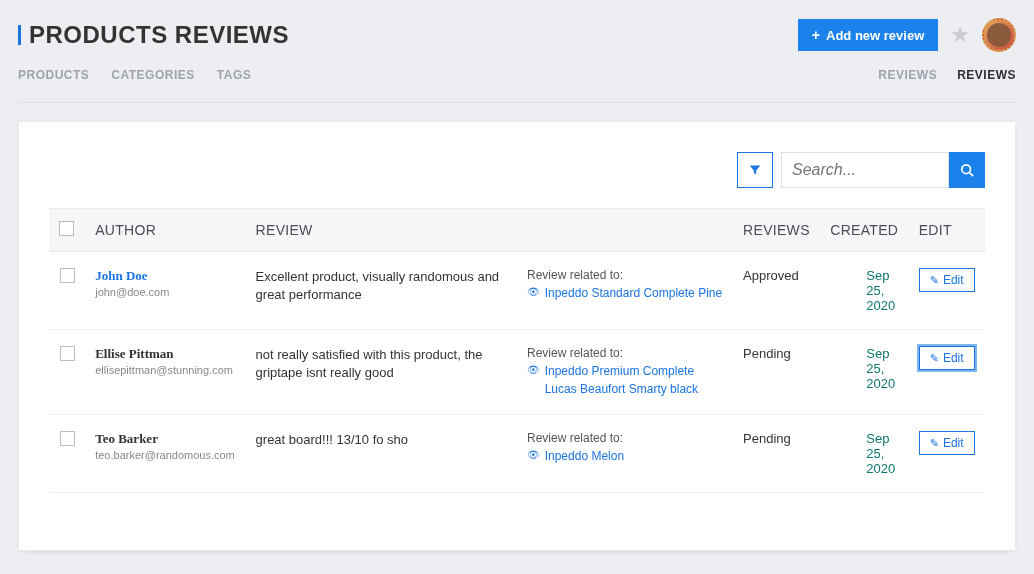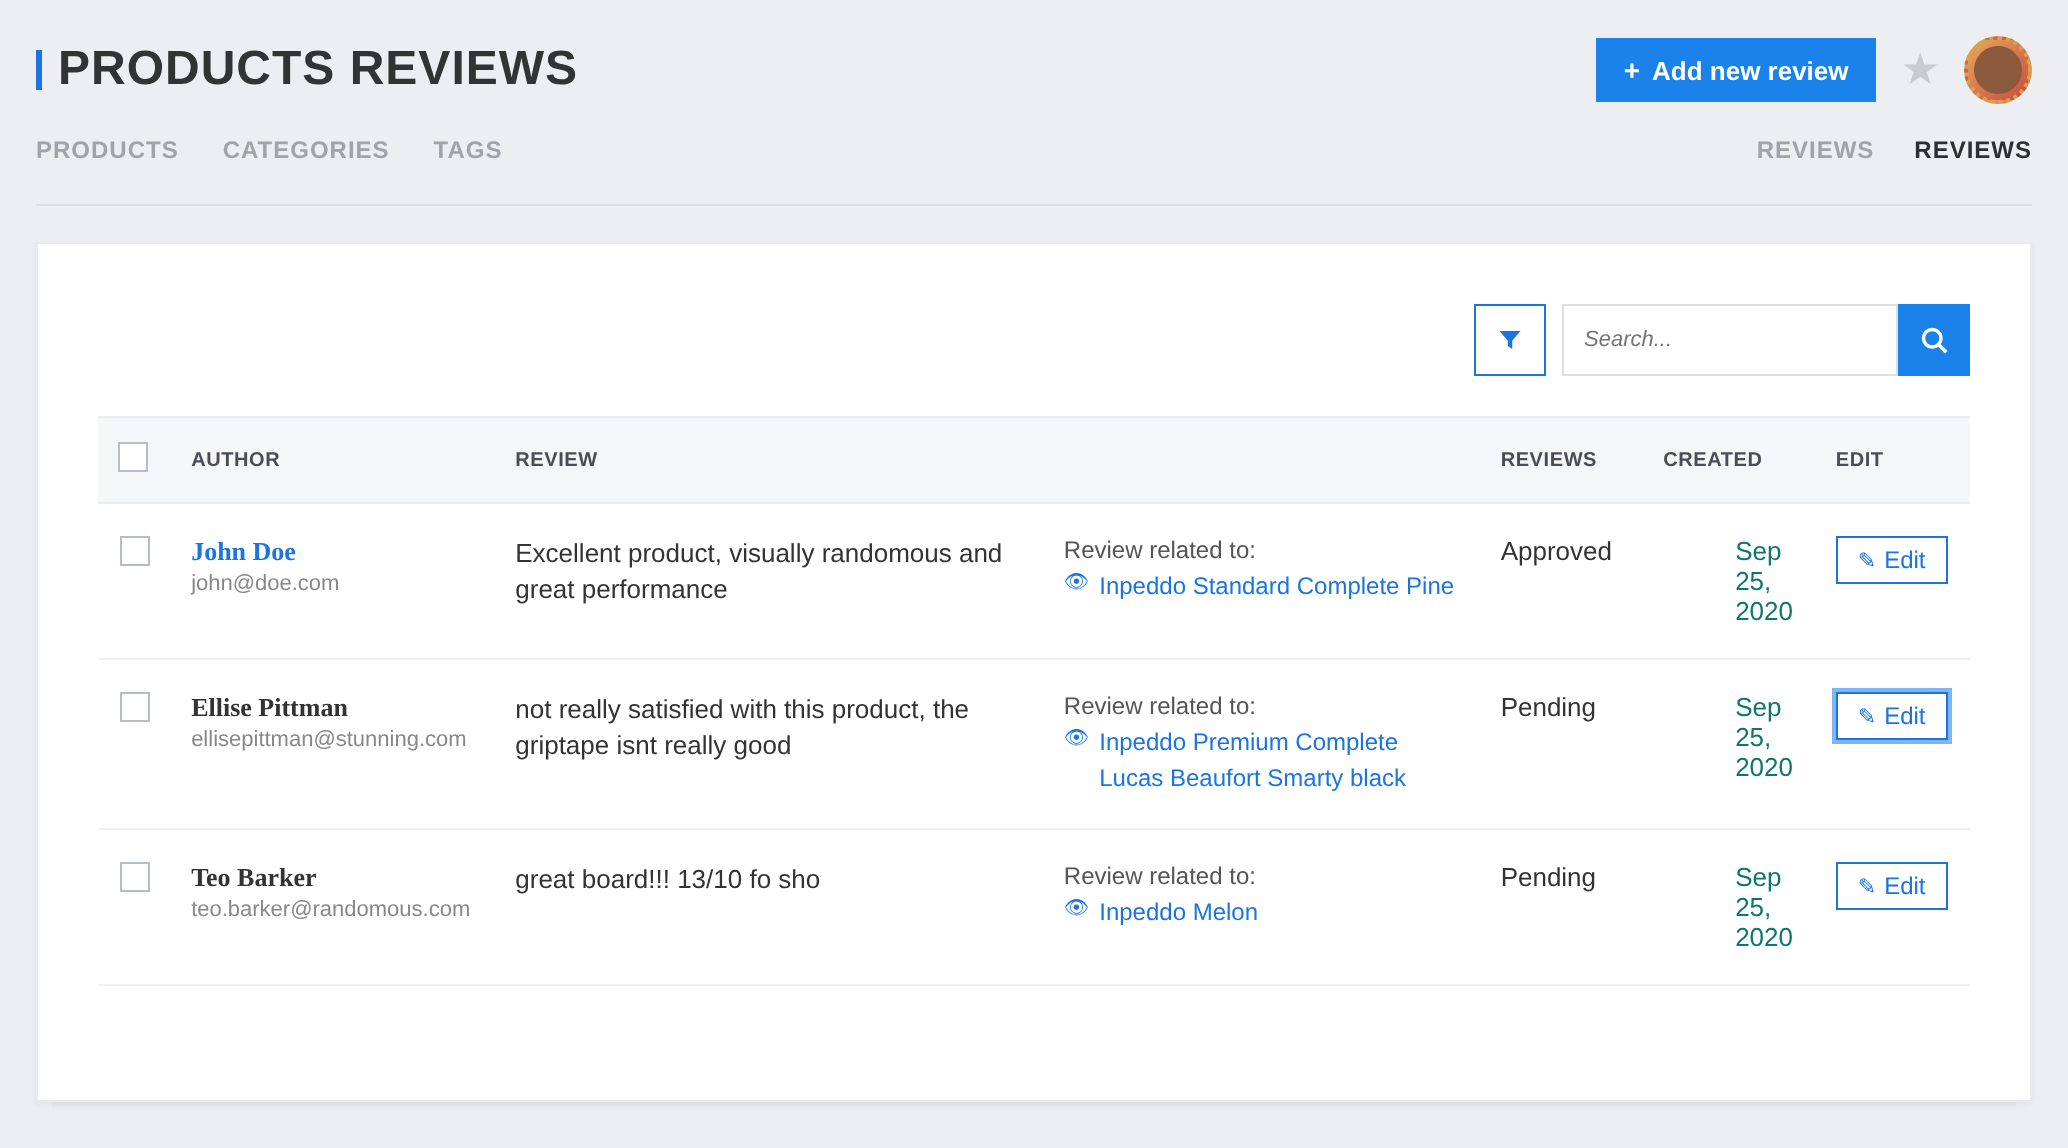--- a/index.html
+++ b/index.html
@@ -34,25 +34,25 @@
   .nav-right .rtab { color: #9ea3ac; font-size: 12px; font-weight: 600; letter-spacing: .5px; cursor: pointer; }
   .nav-right .rtab.active { color: #2d2f33; }
 
   .panel-stack { position: relative; margin-top: 18px; }
   .panel { position: relative; background: #fff; border: 1px solid #e8eaee; padding: 30px 30px 32px 30px; box-shadow: 0 1px 3px rgba(0,0,0,.06); min-height: 430px; }
   .panel-bottom-shadow { height:6px; background:linear-gradient(#e6e8ec,#eceef1); margin:0 8px; }
 
   .toolbar { display: flex; justify-content: flex-end; align-items: stretch; gap: 8px; margin-bottom: 20px; }
   .filter-btn { width: 36px; border: 1px solid #1b74e0; background:#fff; color:#1b74e0; display:flex; align-items:center; justify-content:center; cursor:pointer; }
   .search-wrap { display:flex; }
-  .search-input { width: 168px; height: 36px; border:1px solid #dcdfe4; padding: 0 10px; font-size:11px; font-style: italic; color:#4d7c0f; outline:none; }
+  .search-input { width: 168px; height: 36px; border:1px solid #dcdfe4; padding: 0 10px; font-size:16px; font-style: italic; color:#4d7c0f; outline:none; }
   .search-btn { width:36px; background:#1b82ec; color:#fff; border:none; display:flex; align-items:center; justify-content:center; cursor:pointer; }
 
   .tbl { width: 100%; border-collapse: collapse; }
-  .tbl thead th { background:#f5f6f8; text-align:left; font-size:10px; font-weight:700; color:#4a4d55; letter-spacing:.3px; padding: 12px 10px; border-top:1px solid #eaecef; border-bottom:1px solid #eaecef; }
+  .tbl thead th { background:#f5f6f8; text-align:left; font-size:14px; font-weight:400; color:#4a4d55; letter-spacing:.3px; padding: 12px 10px; border-top:1px solid #eaecef; border-bottom:1px solid #eaecef; }
   .tbl td { padding: 16px 10px; vertical-align: top; border-bottom:1px solid #eef0f3; font-size:13px; color:#333; }
   .col-check { width:36px; text-align:center; }
   .col-author { width:155px; }
   .col-review { width:270px; }
   .col-related { width:215px; }
   .col-status { width:80px; }
   .col-created { width:80px; }
   .col-edit { width:60px; text-align:left; }
 
   .chk { width:15px; height:15px; border:1px solid #b8bcc4; background:#fff; display:inline-block; cursor:pointer; }

